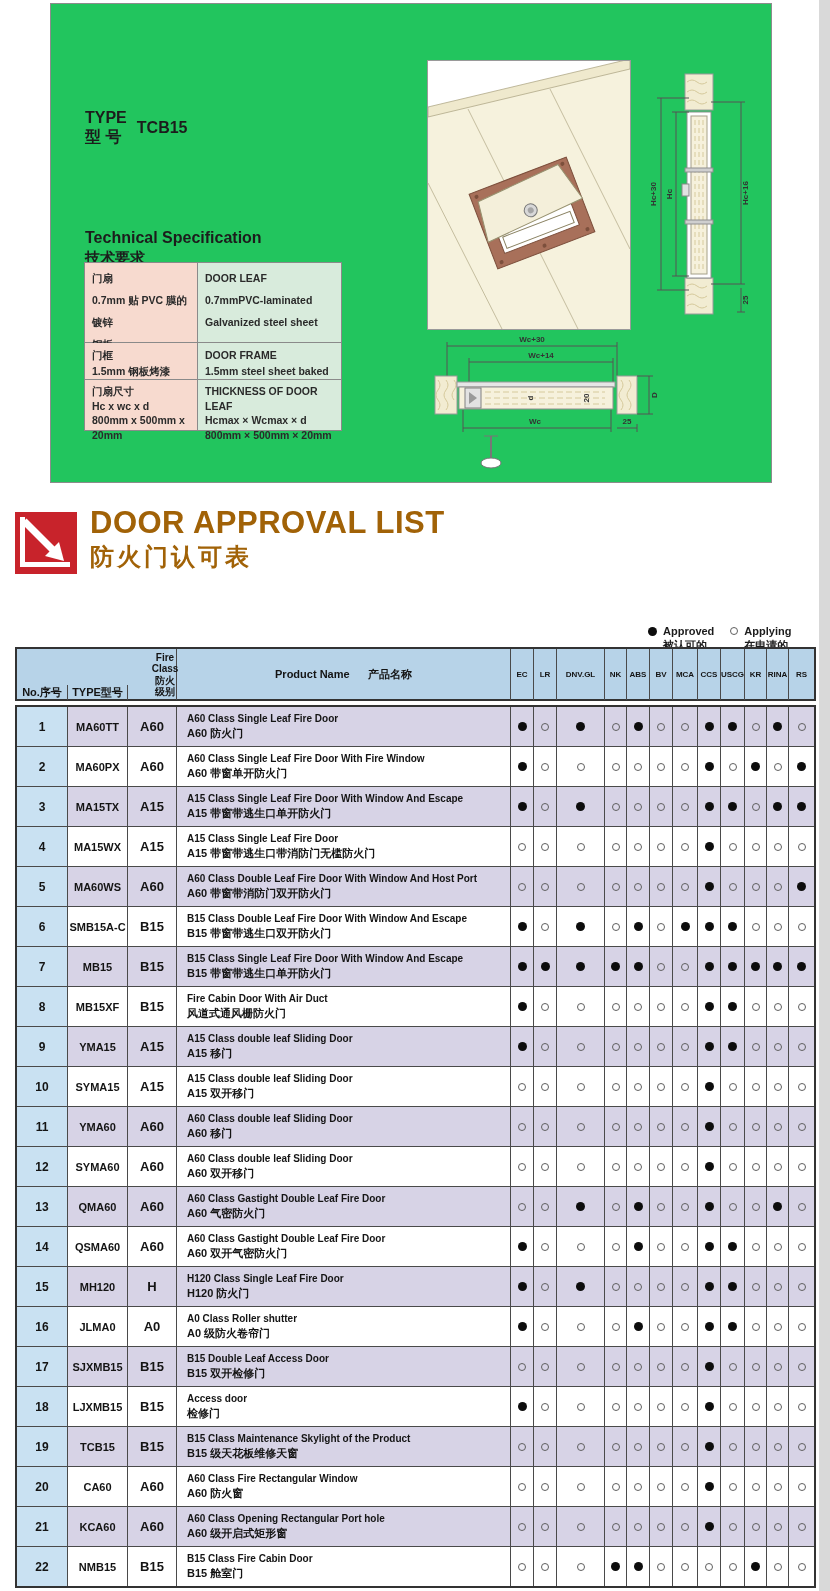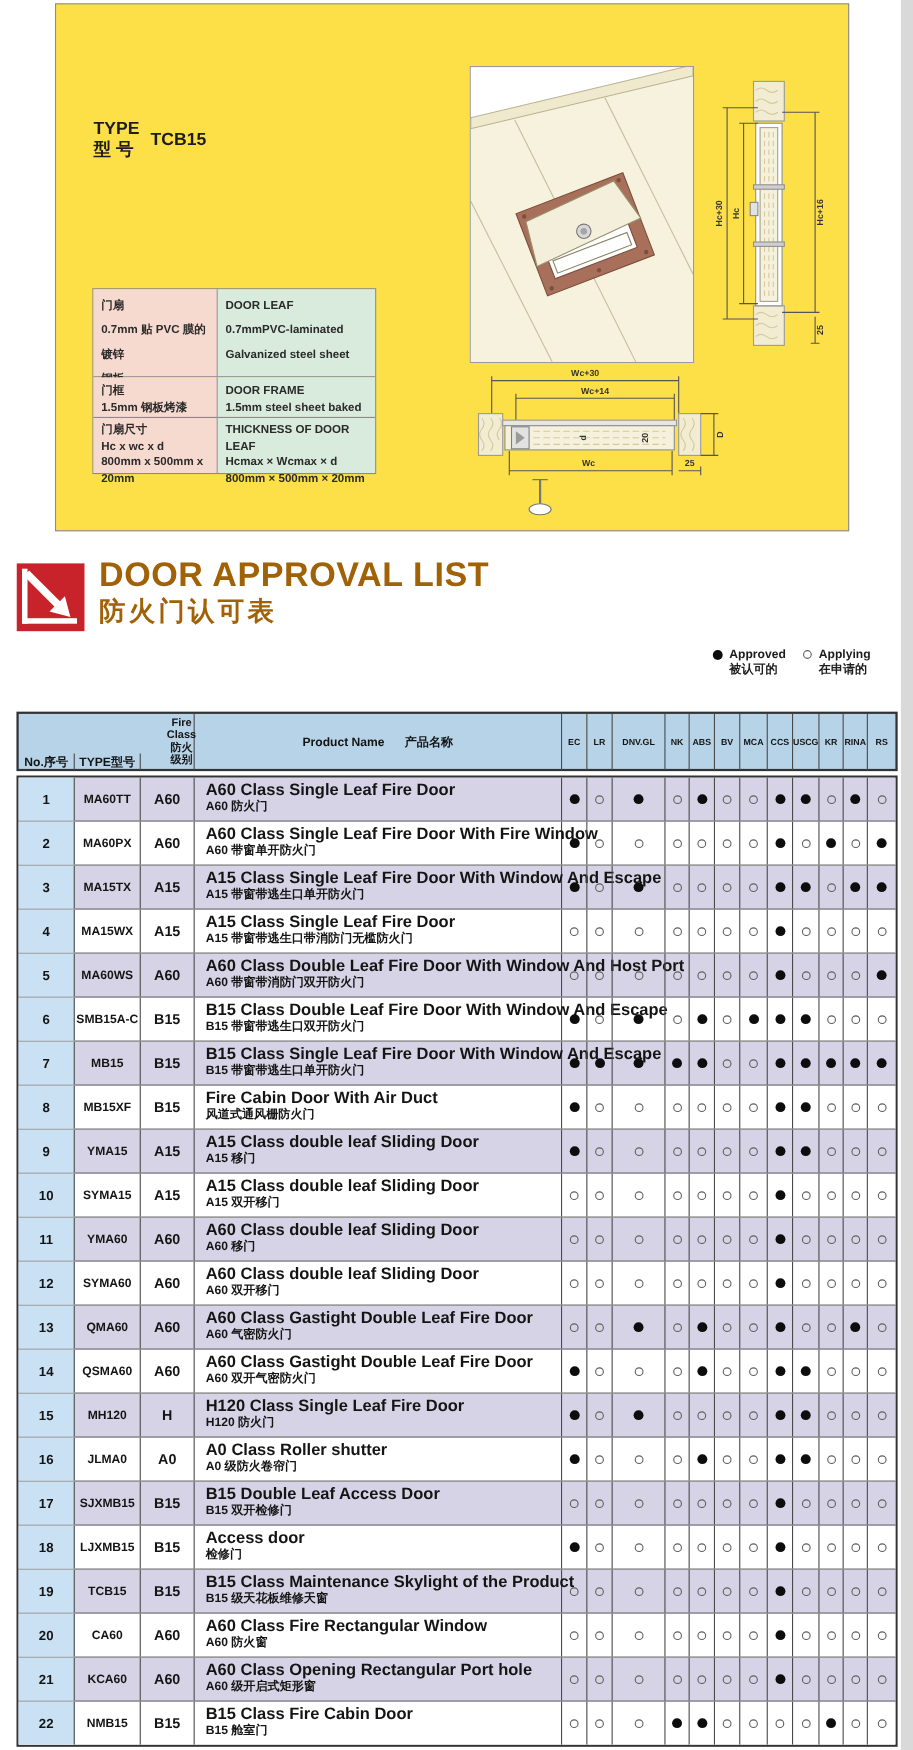--- a/index.html
+++ b/index.html
@@ -1,21 +1,21 @@
 <!DOCTYPE html>
 <html><head>
 <meta charset="utf-8">
 <style>
   html,body{margin:0;padding:0;background:#ffffff;}
   .canvas{position:relative;width:830px;height:1591px;background:#ffffff;overflow:hidden;
           font-family:"Liberation Sans", sans-serif;color:#222;}
   .scan-edge{position:absolute;right:0;top:0;width:11px;height:100%;background:#d9d9d9;}
 
   
-  .frame{position:absolute;left:50px;top:3px;width:720px;height:478px;border:1px solid #8c8c8c;background:#fde047;}
+  .frame{position:absolute;left:50px;top:3px;width:720px;height:478px;border:1px solid #8c8c8c;background:#22c55e;}
   .type-block{position:absolute;left:34px;top:104px;display:flex;align-items:center;gap:10px;}
   .type-labels{font-size:16px;font-weight:bold;line-height:19px;color:#1c1c1c;}
   .type-value{font-size:16px;font-weight:bold;color:#1c1c1c;margin-top:2px;}
   .tech-title{position:absolute;left:34px;top:224px;font-size:16px;font-weight:bold;line-height:20px;color:#1c1c1c;}
   .tech-title .zh{font-size:15px;}
 
   .spec-table{position:absolute;left:33px;top:258px;width:256px;display:grid;
               grid-template-columns:113px 143px;grid-template-rows:80px 37px 50px;
               border:1px solid #8a8a8a;}
   .spec-cell{box-sizing:border-box;border-right:1px solid #8a8a8a;border-bottom:1px solid #8a8a8a;
@@ -33,21 +33,21 @@
   .svgh{position:absolute;left:378px;top:326px;}
   .dimtext{font-size:8px;font-weight:bold;fill:#333;}
 
   
   .logo{position:absolute;left:15px;top:512px;}
   .atitle{position:absolute;left:90px;top:505px;color:#a16207;}
   .atitle .en{font-size:31px;font-weight:bold;line-height:36px;letter-spacing:0.5px;}
   .atitle .zh{font-size:24px;font-weight:bold;line-height:31px;letter-spacing:3px;}
 
   
-  .legend{position:absolute;left:648px;top:588px;display:flex;gap:16px;}
+  .legend{position:absolute;left:648px;top:624px;display:flex;gap:16px;}
   .legend-item{display:flex;gap:6px;align-items:flex-start;}
   .legend-text{font-size:11px;font-weight:bold;line-height:14px;color:#1c1c1c;}
   .ldot{margin-top:3px;flex:0 0 auto;}
 
   
   :root{--cols:51px 60px 49px 334px 23px 23px 48px 22px 23px 23px 25px 23px 24px 22px 22px 25px;}
   .thead{position:absolute;left:15px;top:647px;width:797px;display:grid;grid-template-columns:var(--cols);
          height:50px;border:2px solid #333;background:#b7d3e8;}
   .hcell{box-sizing:border-box;border-right:1px solid #4a4a4a;display:flex;align-items:center;justify-content:center;
          font-weight:bold;color:#141414;text-align:center;}
@@ -61,21 +61,21 @@
   .trow{display:grid;grid-template-columns:var(--cols);height:39px;border-bottom:1px solid #4a4a4a;background:#ffffff;}
   .trow:last-child{border-bottom:none;}
   .trow.alt{background:#d7d3e6;}
   .bcell{box-sizing:border-box;border-right:1px solid #4a4a4a;display:flex;align-items:center;justify-content:center;
          font-weight:bold;color:#141414;}
   .bcell:last-child{border-right:none;}
   .cell-no{background:#c9e1f2;font-size:12px;}
   .cell-type{font-size:11px;}
   .cell-fire{font-size:13px;}
   .cell-product{flex-direction:column;align-items:flex-start;justify-content:center;padding-left:10px;gap:1px;}
-  .pn-en{font-size:15px;line-height:12.5px;white-space:nowrap;}
+  .pn-en{font-size:10px;line-height:12.5px;white-space:nowrap;}
   .pn-zh{font-size:11px;line-height:13px;white-space:nowrap;}
 
   .dot{border-radius:50%;display:inline-block;}
   .dot.filled{width:9px;height:9px;background:#0d0d0d;}
   .dot.open{width:6px;height:6px;border:1.5px solid #5f5f5f;background:transparent;}
 </style>
 </head>
 <body>
 
 <div class="canvas">
@@ -84,20 +84,24 @@
   <div class="frame">
 
     <div class="type-block">
       <div class="type-labels">
         <div>TYPE</div>
         <div>型  号</div>
       </div>
       <div class="type-value">TCB15</div>
     </div>
 
+    <div class="tech-title">
+      <div>Technical Specification</div>
+      <div class="zh">技术要求</div>
+    </div>
 
     <div class="spec-table">
       <div class="spec-cell spec-zh sr1">门扇
 0.7mm 贴 PVC 膜的镀锌
 钢板</div>
       <div class="spec-cell spec-en sr1 last-col">DOOR LEAF
 0.7mmPVC-laminated
 Galvanized steel sheet</div>
       <div class="spec-cell spec-zh sr2">门框
 1.5mm 钢板烤漆</div>

